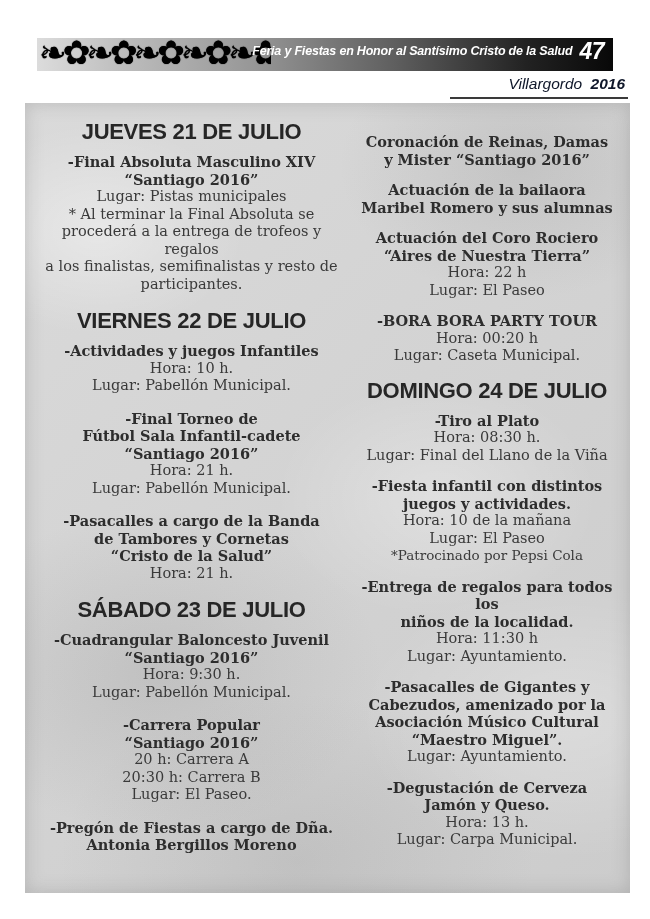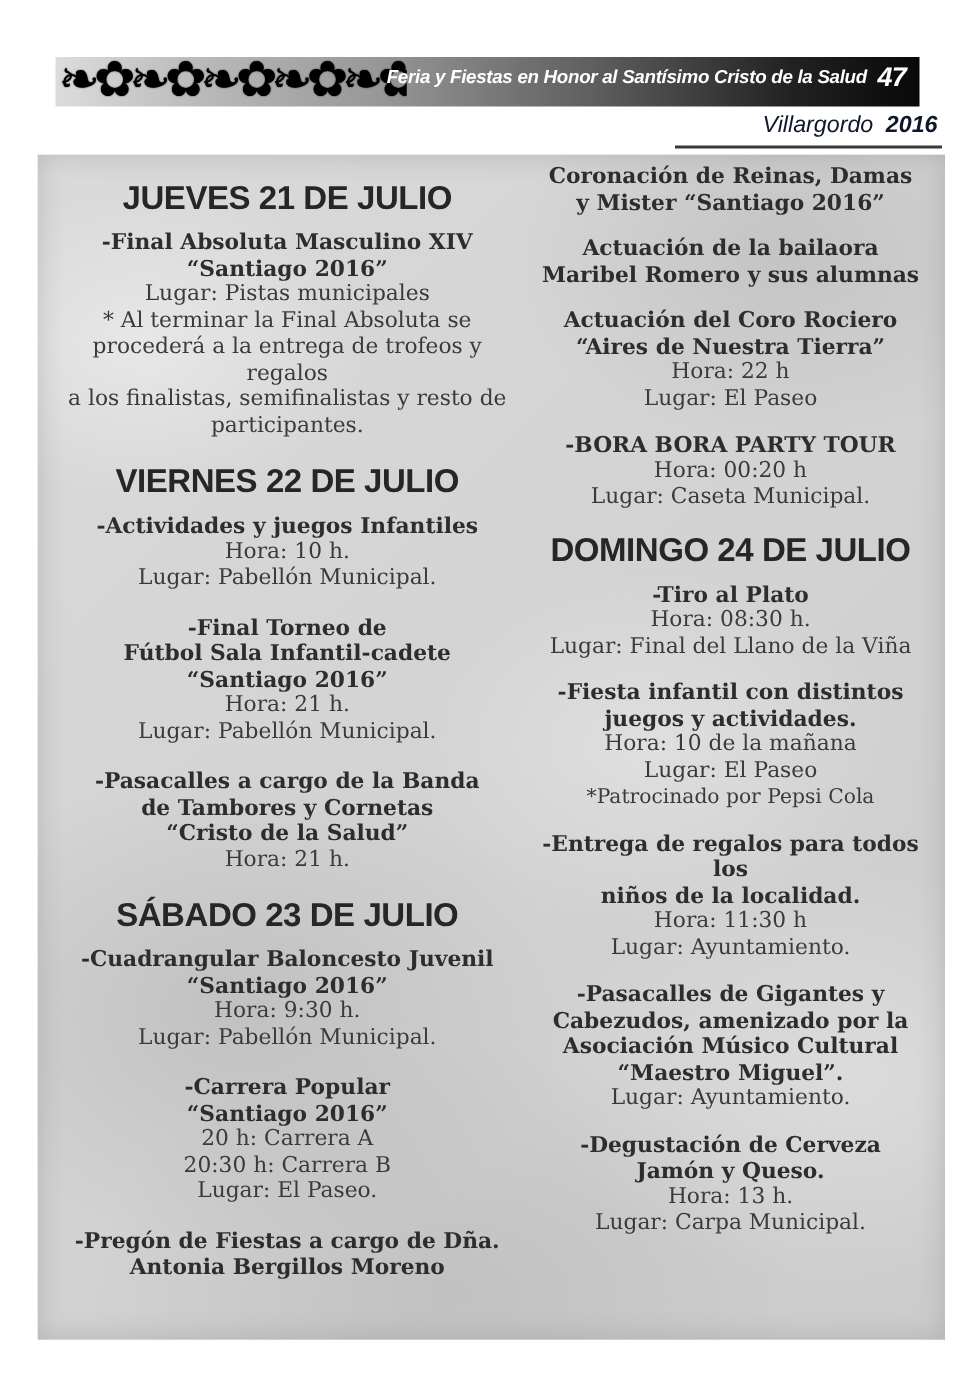--- a/index.html
+++ b/index.html
@@ -19,21 +19,21 @@
     font-family:"DejaVu Sans", sans-serif; font-size:33px; line-height:42px;
     letter-spacing:-4px; text-shadow:0 0 1px #000;
   }
   .band-title-wrap {
     position:absolute; left:238px; right:9px; top:0; height:26px;
     display:flex; align-items:center; justify-content:flex-end; gap:7px;
     color:#ffffff; font-family:"Liberation Sans", sans-serif;
     font-style:italic; font-weight:bold; white-space:nowrap;
   }
   .band-title { font-size:12.5px; letter-spacing:-0.2px; }
-  .band-page-num { font-size:18px; letter-spacing:-0.5px; }
+  .band-page-num { font-size:23px; letter-spacing:-0.5px; }
 
   
   .subtitle {
     position:absolute; top:75px; right:25px; white-space:nowrap;
     font-family:"Liberation Sans", sans-serif; font-style:italic;
     font-size:15.5px; color:#0f172a;
   }
   .subtitle .loc { font-weight:500; }
   .subtitle .year { font-weight:bold; margin-left:4px; }
   .subtitle-rule {
@@ -50,21 +50,21 @@
       radial-gradient(ellipse 320px 230px at 22% 72%, rgba(120,120,120,.20), transparent 70%),
       radial-gradient(ellipse 230px 170px at 68% 50%, rgba(255,255,255,.30), transparent 70%),
       radial-gradient(ellipse 300px 200px at 90% 78%, rgba(255,255,255,.28), transparent 70%),
       radial-gradient(ellipse 340px 240px at 45% 96%, rgba(125,125,125,.18), transparent 70%),
       linear-gradient(135deg,#dadada 0%,#d2d2d2 55%,#cccccc 100%);
     box-shadow:inset 0 0 18px rgba(90,90,90,.25);
     display:flex;
   }
   .col { box-sizing:border-box; padding-top:6px; }
   .col-left  { width:325px; padding-left:14px; padding-right:6px; }
-  .col-right { flex:1; padding-left:4px; padding-right:10px; }
+  .col-right { flex:1; padding-left:4px; padding-right:10px;margin-top:24px; }
 
   .day-heading {
     font-family:"Liberation Sans", sans-serif; font-weight:bold;
     font-size:22px; letter-spacing:-0.3px; color:#262626;
     text-align:center; margin:10px 0 8px;
   }
   .event { margin:0 0 15px; }
   .col-right .event { margin-bottom:13px; }
   .line {
     margin:0; text-align:center; font-size:14.5px; line-height:17.5px;

